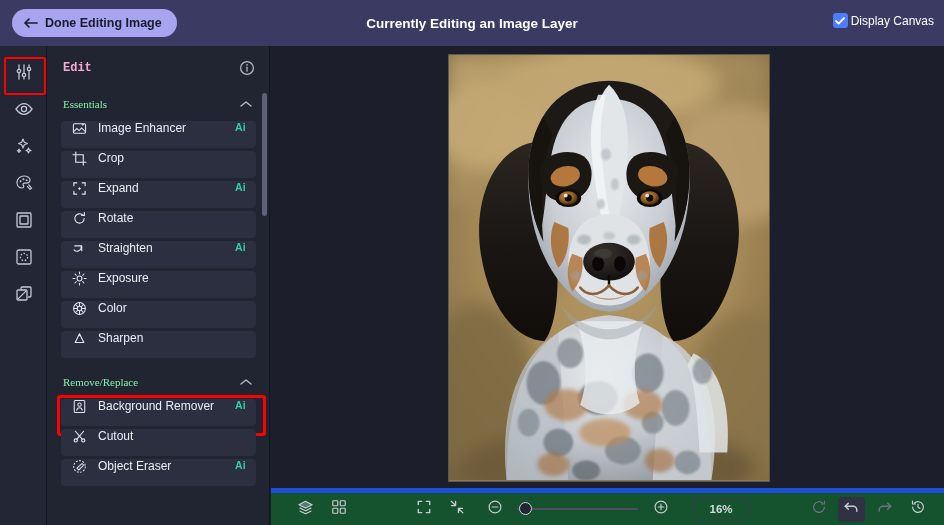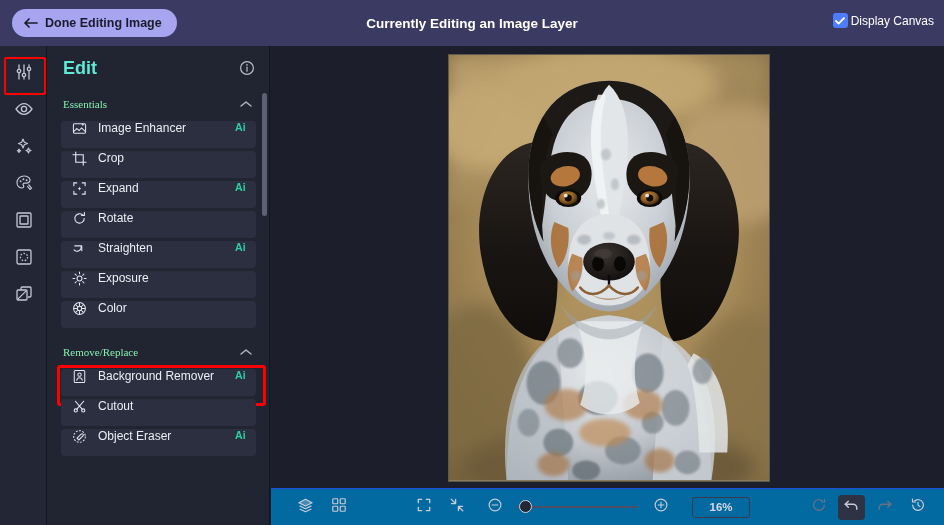--- a/index.html
+++ b/index.html
@@ -68,21 +68,21 @@
   
   .panel {
     position: absolute; left: 47px; top: 46px; width: 223px; height: 479px;
     background: #212431;
     border-right: 1px solid #14161f;
   }
   .panel-head {
     height: 44px; display: flex; align-items: center;
     padding: 0 14px 0 16px; justify-content: space-between;
   }
-  .panel-head h1 { color: #5eead4; font-size: 18px; font-weight: bold; }
+  .panel-head h1 { color: #f9a8d4; font-size: 12px; font-weight: bold; font-family: Liberation Mono, monospace; }
   .info-icon { color: #b9bdcb; cursor: pointer; display: flex; }
 
   .panel-scroll {
     position: absolute; left: 0; top: 44px; width: 223px; height: 435px;
     overflow: hidden;
   }
   .group-head {
     display: flex; align-items: center; justify-content: space-between;
     padding: 6px 18px 6px 16px; height: 28px;
     color: #86efac; font-size: 11px; cursor: pointer; font-family: Liberation Serif, serif;
@@ -129,22 +129,22 @@
     border: 1px solid #5d5a4e;
     background: #8a7a55;
     overflow: hidden;
   }
   .photo { position: absolute; inset: 0; }
 
   
   .toolbar {
     position: absolute; left: 271px; top: 488px;
     width: 673px; height: 37px;
-    background: #0369a1;
-    border-top: 1px solid #1d4ed8;
+    background: #14532d;
+    border-top: 5px solid #1d4ed8;
     display: flex; align-items: center;
   }
   .tb-btn {
     width: 27px; height: 25px; border-radius: 4px;
     display: flex; align-items: center; justify-content: center;
     color: #c9ccd8; cursor: pointer; margin: 0 3px;
   }
   .tb-btn.act { background: #2e3243; }
   .tb-btn.dim { color: #6d7185; }
   .tb-left { display: flex; align-items: center; margin-left: 18px; }
@@ -354,20 +354,29 @@
           <svg width="15" height="15" viewBox="0 0 16 16" fill="none" stroke="currentColor" stroke-width="1.1">
             <circle cx="8" cy="8" r="6.3"></circle>
               <circle cx="8" cy="8" r="2.3"></circle>
             <path d="M8 1.7v3.9M8 10.4v3.9M1.7 8h3.9M10.4 8h3.9M3.6 3.6l2.8 2.8M9.6 9.6l2.8 2.8M12.4 3.6L9.6 6.4M6.4 9.6l-2.8 2.8"></path>
           </svg>
         </span>
         <span class="mi-lb">Color</span>
         <span class="ai"></span>
       </div>
 
+      <div class="mi">
+        <span class="mi-ic">
+          <svg width="15" height="15" viewBox="0 0 16 16" fill="none" stroke="currentColor" stroke-width="1.2" stroke-linejoin="round">
+            <path d="M8 3l4.6 9.2H3.4z"></path>
+          </svg>
+        </span>
+        <span class="mi-lb">Sharpen</span>
+        <span class="ai"></span>
+      </div>
 
       <div class="group-head" style="margin-top:10px">
         <span>Remove/Replace</span>
         <span class="chev">
           <svg width="12" height="8" viewBox="0 0 12 8" fill="none" stroke="currentColor" stroke-width="1.4" stroke-linecap="round" stroke-linejoin="round">
               <path d="M1 6l5-4 5 4"></path>
             </svg>
         </span>
       </div>
 

